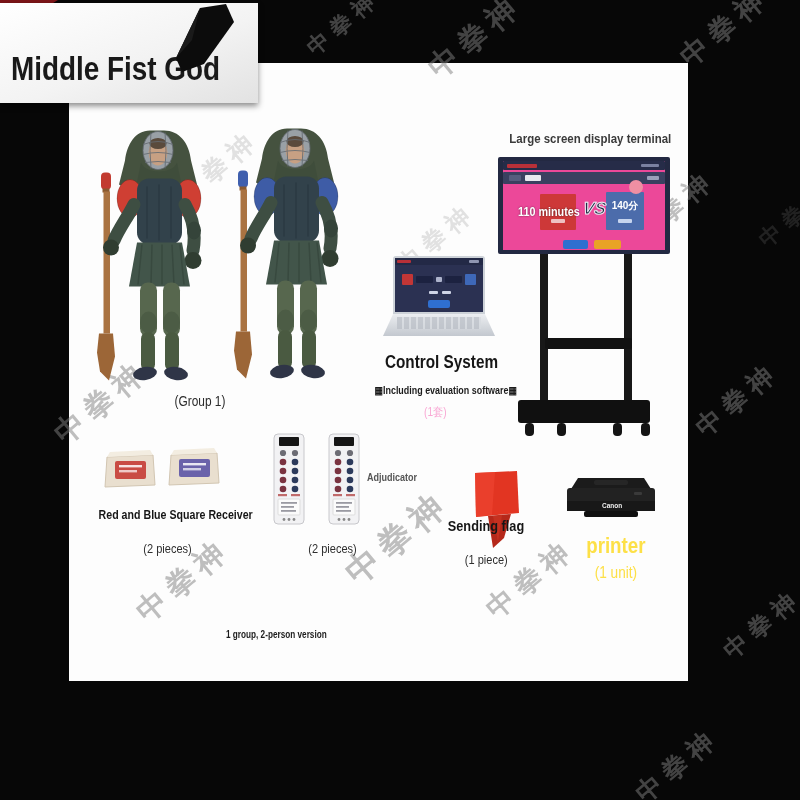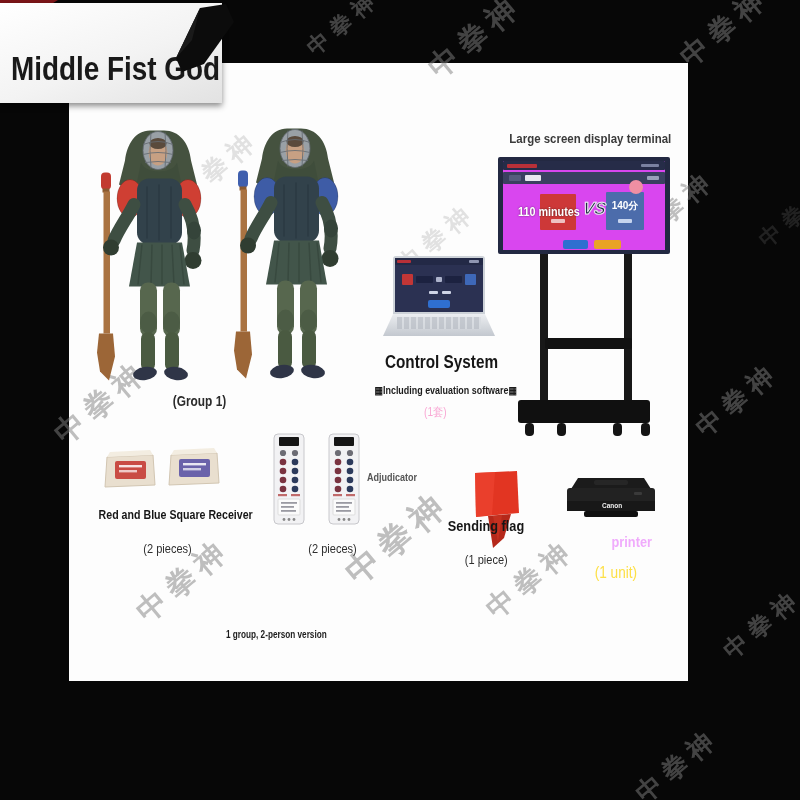--- a/index.html
+++ b/index.html
@@ -10,31 +10,31 @@
   .wm{position:absolute;color:rgba(128,128,128,.5);font-weight:600;letter-spacing:7px;
       transform:rotate(-40deg);white-space:nowrap;pointer-events:none;}
   .wm.faint{color:rgba(128,128,128,.22);}
   
   #content{left:69px;top:63px;width:619px;height:618px;background:#fdfdfd;}
   
   #red-sliver{left:0;top:0;width:58px;height:5px;background:#7c1518;
               clip-path:polygon(0 0,100% 0,86% 100%,0 100%);}
   #brand-banner{left:0;top:3px;width:222px;height:100px;
       background:linear-gradient(160deg,#ffffff 0%,#f3f3f3 55%,#e2e2e2 100%);
-      box-shadow:0 3px 6px rgba(0,0,0,.45);}
+      box-shadow:0 3px 6px rgba(0,0,0,.45);padding-left:36px;}
   #brand-banner .txt{position:absolute;left:11px;top:46px;font-size:34px;font-weight:700;
       color:#191919;white-space:nowrap;}
   #banner-curl{left:172px;top:0;width:66px;height:100px;}
   .cond{display:inline-block;transform:scaleX(.82);transform-origin:left center;white-space:nowrap;}
   .cond-c{display:inline-block;transform:scaleX(.85);transform-origin:center;white-space:nowrap;}
   .center{text-align:center;}
   
   #tv{left:495px;top:152px;width:182px;height:290px;}
   #tv .bezel{position:absolute;left:3px;top:5px;width:172px;height:97px;background:#232942;border-radius:2px;}
-  #tv .screen{position:absolute;left:8px;top:9px;width:162px;height:89px;background:#d946ef;overflow:hidden;}
+  #tv .screen{position:absolute;left:8px;top:9px;width:162px;height:89px;background:#ec4899;overflow:hidden;}
   .blk{position:absolute;border-radius:1px;}
   #tv .pole{position:absolute;top:102px;width:8px;height:146px;background:#181818;}
   #tv .shelf{position:absolute;left:50px;top:186px;width:87px;height:11px;background:#121212;border-radius:2px;}
   #tv .base{position:absolute;left:23px;top:248px;width:132px;height:23px;background:#101010;border-radius:3px;}
   #tv .wheel{position:absolute;top:271px;width:9px;height:13px;background:#141414;border-radius:4px;}
   .score-left{position:absolute;left:15px;top:44px;font-size:12px;font-weight:700;color:#fff;
       transform:scaleX(.9);transform-origin:left;white-space:nowrap;text-shadow:0 0 2px rgba(0,0,0,.6);}
   .vs-logo{position:absolute;left:80px;top:38px;font-size:17px;font-weight:900;font-style:italic;
       color:#262c48;-webkit-text-stroke:1px #e8e8f0;text-shadow:0 0 1px #fff;transform:skewX(-8deg);}
   .score-right{position:absolute;left:103px;top:38px;width:38px;text-align:center;
@@ -144,21 +144,21 @@
     <polygon points="4,58 28,8 54,4 62,22 32,64 10,72" fill="#0c0c0c"></polygon>
     <polygon points="4,58 28,8 20,40" fill="#1a1a1a"></polygon>
   </svg>
 
   <svg class="abs" style="left:85px;top:113px;--accent:#cf3f33;--tip:#c23b30" width="130" height="278">
       <use href="#fighter"></use>
     </svg>
   <svg class="abs" style="left:222px;top:111px;--accent:#3e5ca6;--tip:#3f5fae" width="130" height="278">
       <use href="#fighter"></use>
     </svg>
-  <div class="abs center" style="left:132px;top:393px;width:135px;font-size:14px;color:#2b2b2b;font-weight:700">
+  <div class="abs center" style="left:132px;top:393px;width:135px;font-size:14px;color:#2b2b2b;font-weight:400">
     <span class="cond-c">(Group 1)</span>
   </div>
 
   <div class="abs center" style="left:495px;top:131px;width:185px;font-size:13.5px;font-weight:700;color:#3a3a3a">
     <span class="cond-c">Large screen display terminal</span>
   </div>
   <div id="tv" class="abs">
     <div class="bezel"></div>
     <div class="screen">
       <div class="blk" style="left:0;top:0;width:162px;height:9px;background:#262c48"></div>
@@ -312,21 +312,21 @@
 
   <svg class="abs" style="left:564px;top:474px" width="94" height="50" viewBox="0 0 94 50">
     <polygon points="14,4 80,4 87,15 7,15" fill="#1b1b1b"></polygon>
     <rect x="30" y="6" width="34" height="5" rx="2" fill="#262626"></rect>
     <rect x="3" y="14" width="88" height="23" rx="3" fill="#222"></rect>
     <rect x="3" y="27" width="88" height="10" fill="#181818"></rect>
     <rect x="70" y="18" width="8" height="3" rx="1" fill="#3a3a3a"></rect>
     <text x="38" y="34" font-size="6.5" fill="#eee" font-family="Liberation Sans, sans-serif" font-weight="bold">Canon</text>
     <rect x="20" y="37" width="54" height="6" rx="2" fill="#101010"></rect>
   </svg>
-  <div class="abs center" style="left:592px;top:533px;width:80px;font-size:15px;font-weight:700;color:#f0abfc">
+  <div class="abs center" style="left:576px;top:533px;width:80px;font-size:22px;font-weight:700;color:#fde047">
     <span class="cond-c">printer</span>
   </div>
   <div class="abs center" style="left:576px;top:564px;width:80px;font-size:16px;font-weight:400;color:#fde047">
     <span class="cond-c">(1 unit)</span>
   </div>
 
   <div class="abs" style="left:226px;top:629px;font-size:10px;font-weight:700;color:#1c1c1c">
     <span class="cond">1 group, 2-person version</span>
   </div>
 

